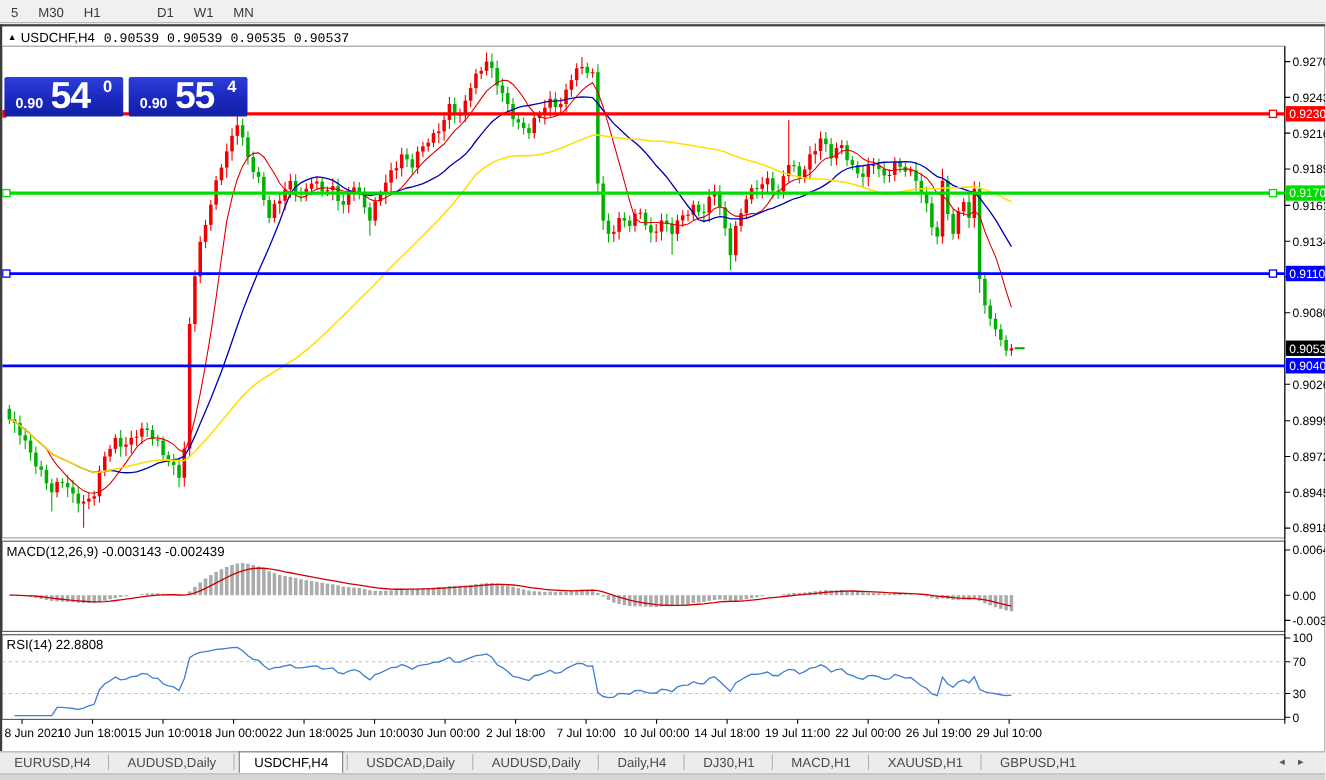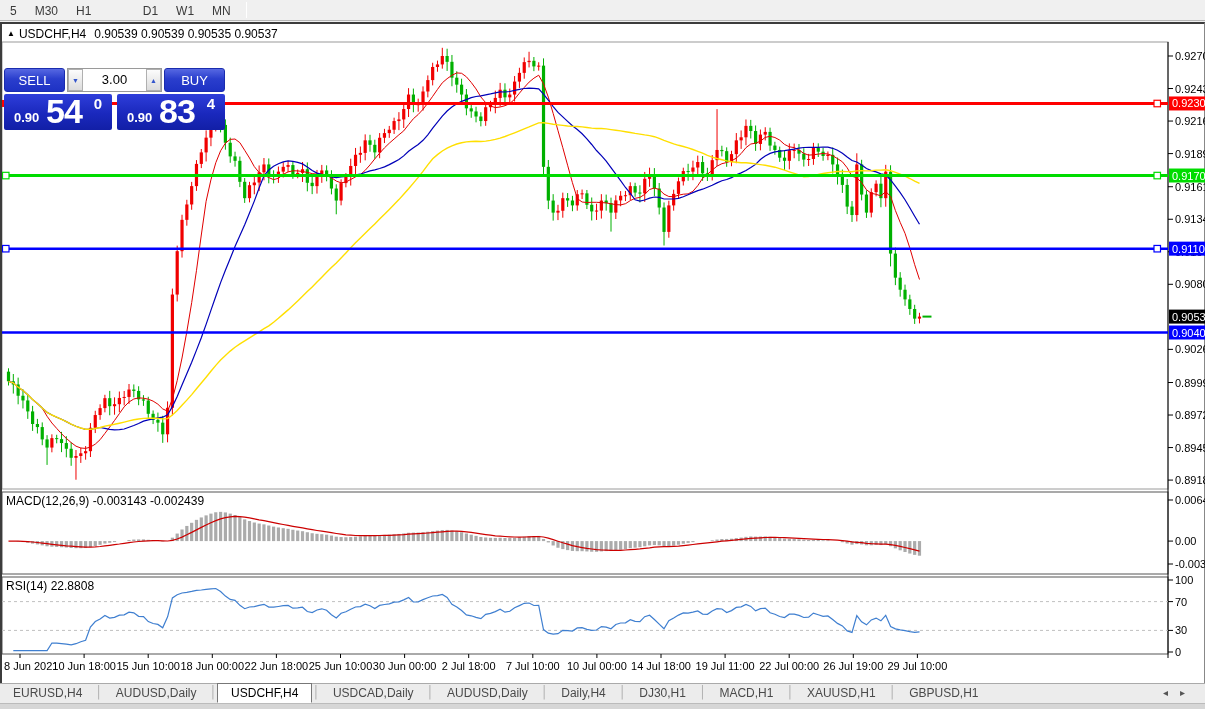--- a/index.html
+++ b/index.html
@@ -12,21 +12,21 @@
   .tf-btn{height:19px;line-height:18px;padding:0 7px;font-size:12px;color:#3a3a3a;
     background:transparent;border:1px solid transparent;margin:0 1px;cursor:default;}
   .tf-btn.active{background:#fdfdfd;border:1px solid #9a9a9a;color:#000;margin-top:48px;}
   .tf-sep{width:1px;height:16px;background:#c8c8c8;border-right:1px solid #fff;margin:0 6px;}
   
   .chart-window{position:absolute;left:0;top:22px;width:1205px;height:661px;background:#fff;
     border-top:2px solid #3c3c3c;border-left:2px solid #3c3c3c;border-right:1px solid #888;}
   .chart-title{position:absolute;left:5px;top:3px;font-size:12px;color:#000;z-index:5;
     white-space:nowrap;}
   .chart-title .arrow{font-size:8px;vertical-align:2px;margin-right:4px;}
-  .chart-title .ohlc{margin-left:8px;}
+  .chart-title .ohlc{margin-left:8px;font-family:Liberation Mono, monospace;}
   #chart-svg{position:absolute;left:0;top:0;z-index:1;}
   
   .trade-panel{position:absolute;left:2px;top:44px;width:221px;z-index:6;}
   .tp-row1{display:flex;height:24px;}
   .tp-btn{width:61px;height:24px;font-family:"Liberation Sans",sans-serif;font-size:13px;color:#fff;
     background:linear-gradient(#5668e2,#2a3ecd 45%,#1e32c4);border:1px solid #1a2cae;border-radius:3px;
     cursor:pointer;padding:0;}
   .tp-spin{flex:1;display:flex;height:24px;margin:0 2px;border:1px solid #9a9a9a;background:#fff;}
   .spin-btn{width:15px;height:22px;border:1px solid #b0b0b0;background:linear-gradient(#fcfcfc,#dcdcdc);
     font-size:7px;color:#3355cc;padding:0;cursor:pointer;}
@@ -64,38 +64,29 @@
       <button class="tf-btn">MN</button>
       <div class="tf-sep"></div>
     </div>
 
   <div class="chart-window">
     <div class="chart-title">
       <span class="arrow">▲</span><span>USDCHF,H4</span><span class="ohlc">0.90539 0.90539 0.90535 0.90537</span>
     </div>
 
     <div class="trade-panel">
-      <div class="tp-row1">
-        <button class="tp-btn">SELL</button>
-        <div class="tp-spin">
-          <button class="spin-btn">▼</button>
-          <div class="spin-val">3.00</div>
-          <button class="spin-btn">▲</button>
-        </div>
-        <button class="tp-btn">BUY</button>
-      </div>
       <div class="tp-row2">
         <div class="tp-price sell">
           <span class="tp-small">0.90</span>
           <span class="tp-big">54</span>
           <span class="tp-sup">0</span>
         </div>
         <div class="tp-price buy">
           <span class="tp-small">0.90</span>
-          <span class="tp-big">83</span>
+          <span class="tp-big">55</span>
           <span class="tp-sup">4</span>
         </div>
       </div>
     </div>
 
     <svg id="chart-svg" width="1203" height="659">
         <rect x="0" y="18" width="1166" height="447" fill="#fff" stroke="#9a9a9a" stroke-width="1"></rect>
         <rect x="0" y="468" width="1166" height="82" fill="#fff" stroke="#555" stroke-width="1"></rect>
         <rect x="0" y="553" width="1166" height="77" fill="#fff" stroke="#555" stroke-width="1"></rect>
         <line x1="1166" y1="18" x2="1166" y2="634" stroke="#000" stroke-width="1"></line>

